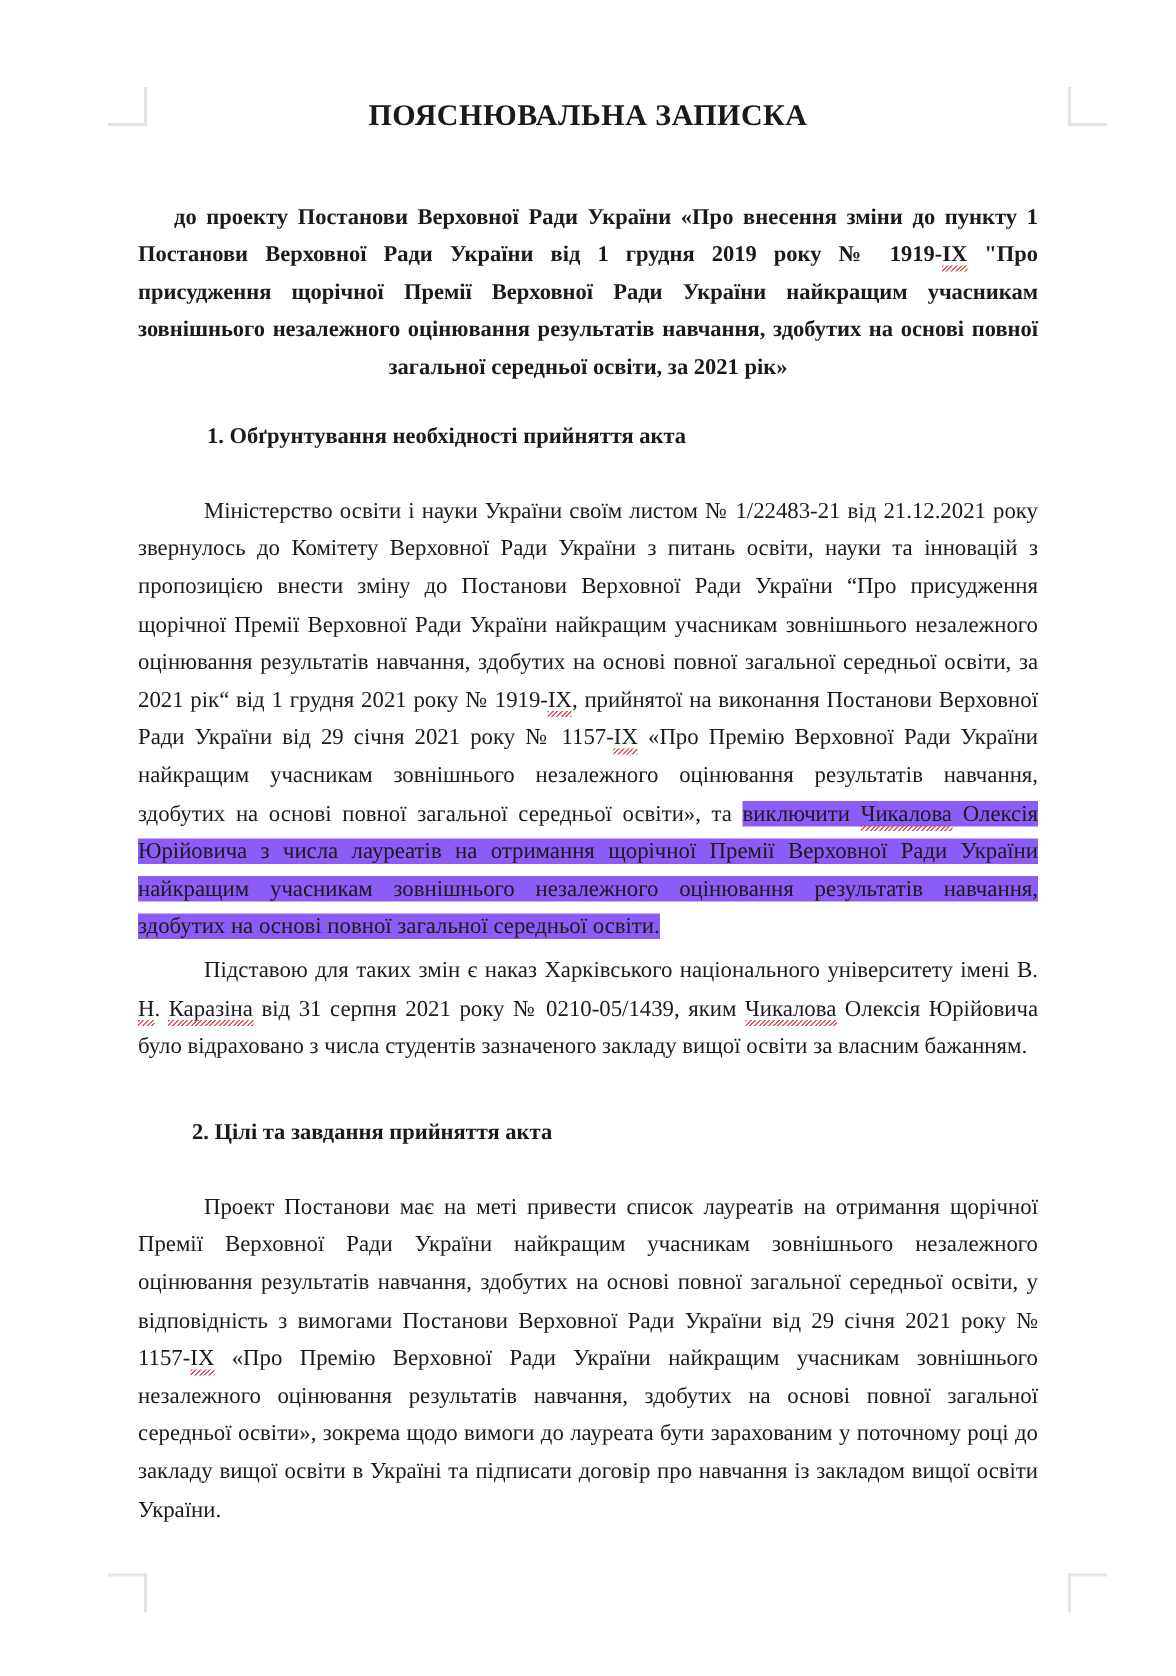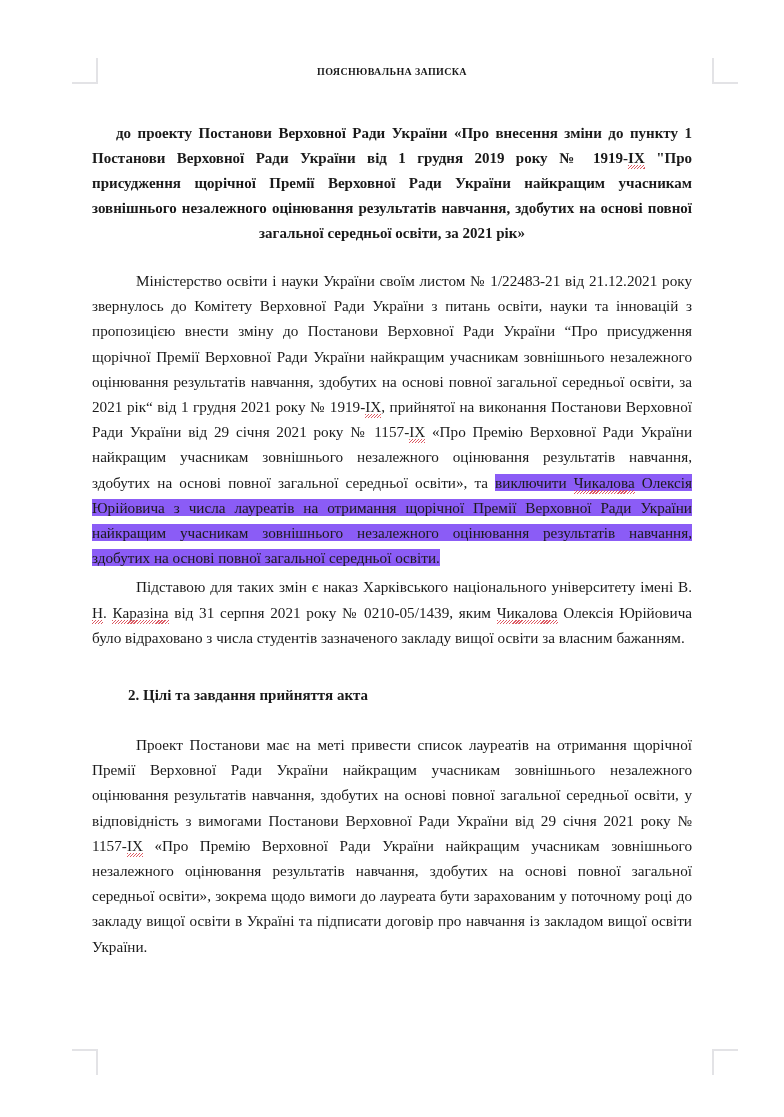--- a/index.html
+++ b/index.html
@@ -54,21 +54,21 @@
     position: absolute;
     left: 92px;
     top: 0;
     width: 600px;
     padding-top: 66px;
   }
 
   .doc-title {
     text-align: center;
     font-weight: bold;
-    font-size: 10px;
+    font-size: 20px;
     letter-spacing: 0.35px;
     margin: 0 0 44px 0;
   }
 
   .doc-subtitle {
     text-align: justify;
     text-align-last: center;
     font-weight: bold;
     font-size: 15px;
     line-height: 25px;
@@ -131,20 +131,21 @@
 <div class="crop-mark crop-br"></div>
 
 <div class="page">
 
   <div class="doc-title">ПОЯСНЮВАЛЬНА ЗАПИСКА</div>
 
   <div class="doc-subtitle">
     <span>до проекту Постанови Верховної Ради України «Про внесення зміни до пункту 1 Постанови Верховної Ради України від 1 грудня 2019 року № 1919-</span><span class="sp">IX</span><span> "Про присудження щорічної Премії Верховної Ради України найкращим учасникам зовнішнього незалежного оцінювання результатів навчання, здобутих на основі повної загальної середньої освіти, за 2021 рік»</span>
   </div>
 
+  <div class="section-heading sec1">1.  Обґрунтування необхідності прийняття акта</div>
 
   <p class="body-par"><span>Міністерство освіти і науки України своїм листом № 1/22483-21 від 21.12.2021 року звернулось до Комітету Верховної Ради України з питань освіти, науки та інновацій з пропозицією внести зміну до Постанови Верховної Ради України “Про присудження щорічної Премії Верховної Ради України найкращим учасникам зовнішнього незалежного оцінювання результатів навчання, здобутих на основі повної загальної середньої освіти, за 2021 рік“ від 1 грудня 2021 року № 1919-</span><span class="sp">IX</span><span>, прийнятої на виконання Постанови Верховної Ради України від 29 січня 2021 року № 1157-</span><span class="sp">IX</span><span> «Про Премію Верховної Ради України найкращим учасникам зовнішнього незалежного оцінювання результатів навчання, здобутих на основі повної загальної середньої освіти», та </span><span class="sel"><span>виключити </span><span class="sp">Чикалова</span><span> Олексія Юрійовича з числа лауреатів на отримання щорічної Премії Верховної Ради України найкращим учасникам зовнішнього незалежного оцінювання результатів навчання, здобутих на основі повної загальної середньої освіти.</span></span></p>
 
   <div class="gap-sm"></div>
 
   <p class="body-par"><span>Підставою для таких змін є наказ Харківського національного університету імені В. </span><span class="sp">Н</span><span>. </span><span class="sp">Каразіна</span><span> від 31 серпня 2021 року № 0210-05/1439, яким </span><span class="sp">Чикалова</span><span> Олексія Юрійовича було відраховано з числа студентів зазначеного закладу вищої освіти за власним бажанням.</span></p>
 
   <div class="section-heading sec2">2. Цілі та завдання прийняття акта</div>
 
   <p class="body-par"><span>Проект Постанови має на меті привести список лауреатів на отримання щорічної Премії Верховної Ради України найкращим учасникам зовнішнього незалежного оцінювання результатів навчання, здобутих на основі повної загальної середньої освіти, у відповідність з вимогами Постанови Верховної Ради України від 29 січня 2021 року № 1157-</span><span class="sp">IX</span><span> «Про Премію Верховної Ради України найкращим учасникам зовнішнього незалежного оцінювання результатів навчання, здобутих на основі повної загальної середньої освіти», зокрема щодо вимоги до лауреата бути зарахованим у поточному році до закладу вищої освіти в Україні та підписати договір про навчання із закладом вищої освіти України.</span></p>

